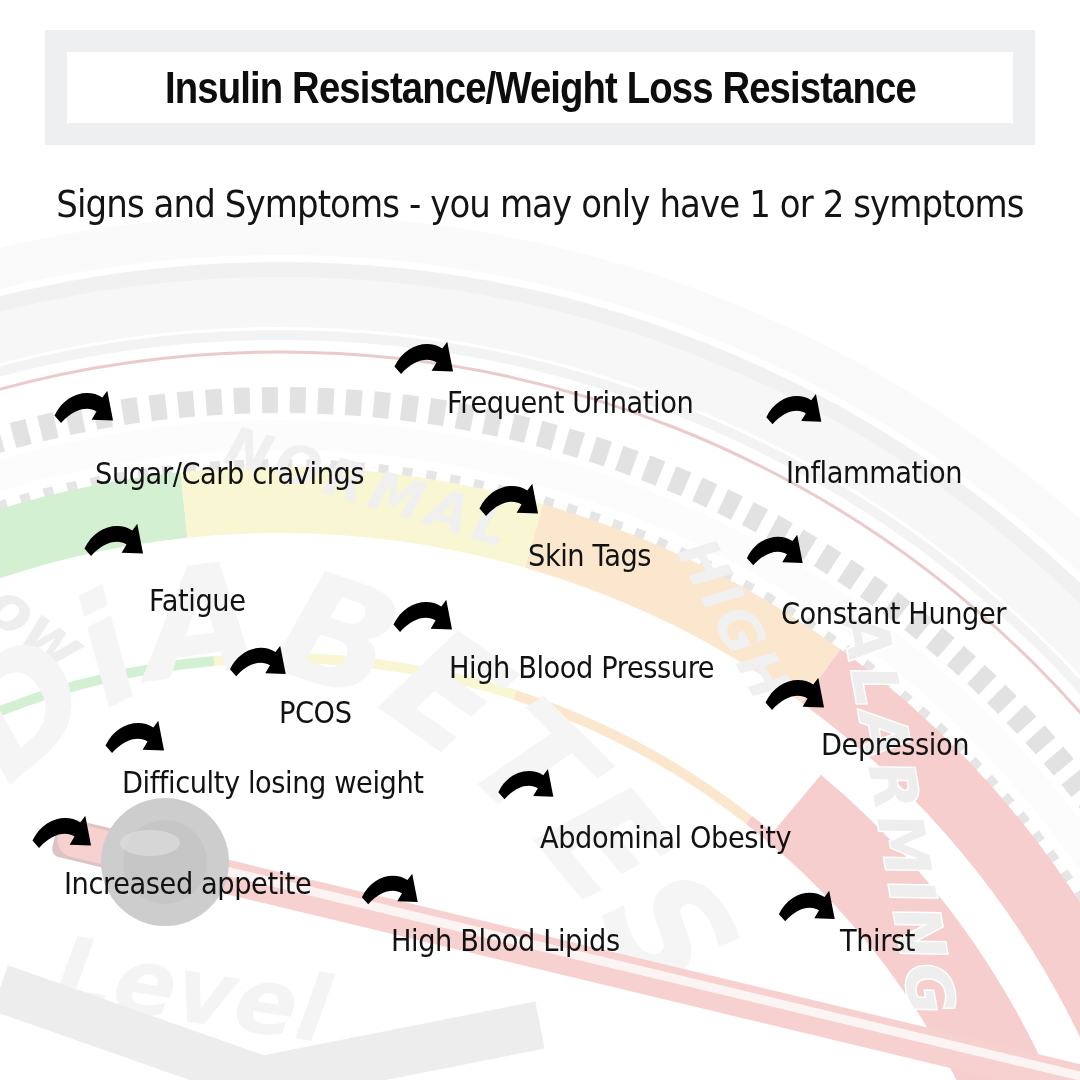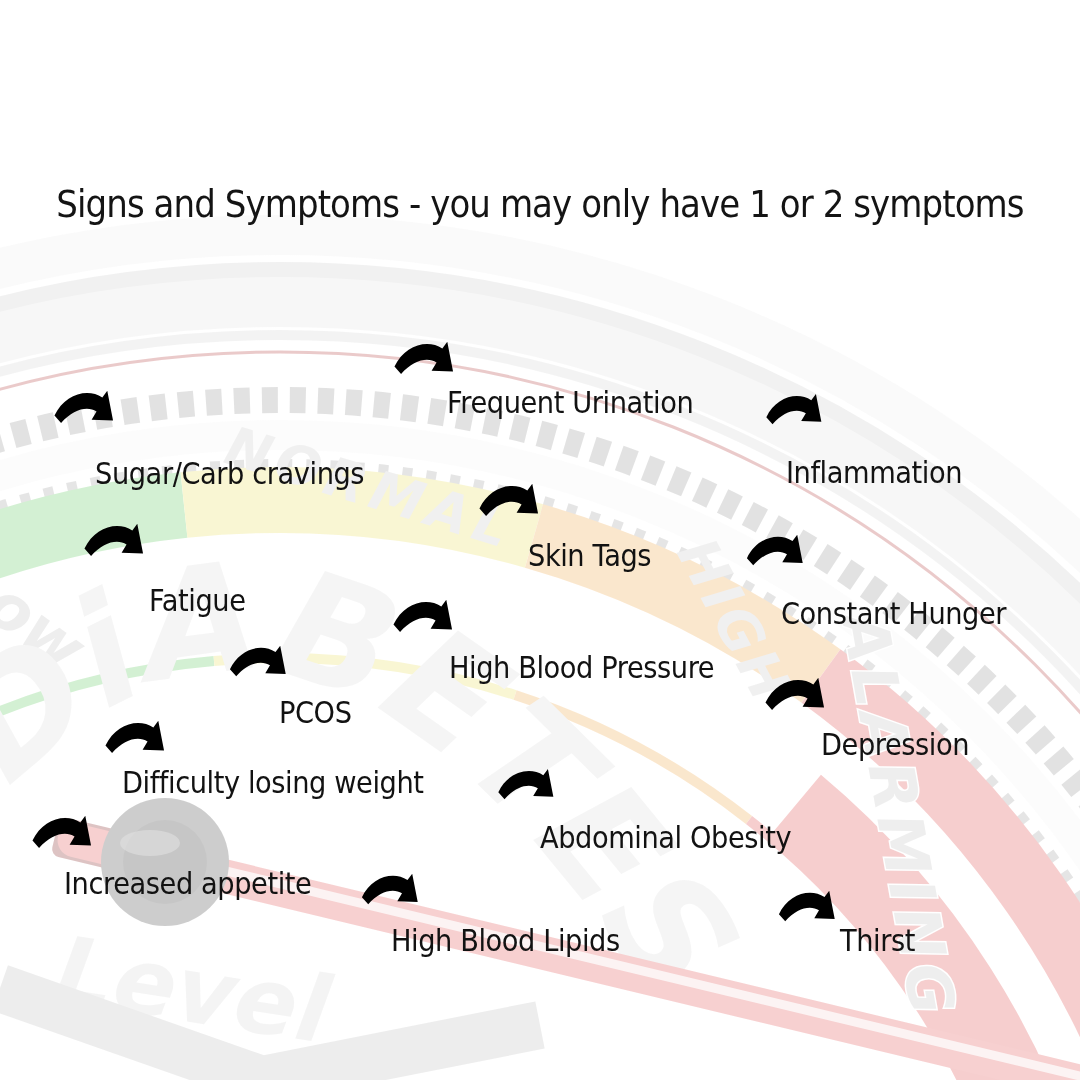--- a/index.html
+++ b/index.html
@@ -99,20 +99,25 @@
   </svg>
 
   <svg width="0" height="0" style="position:absolute" aria-hidden="true">
     <defs>
       <symbol id="swoosh-arrow" viewBox="0 0 80 56">
         <path d="M 3 36 C 15 10, 43 2, 61 14 L 67 6 L 74 42 L 48 41 L 54 31 C 43 24, 26 28, 11 45 Z"></path>
       </symbol>
     </defs>
   </svg>
 
+  <div class="title-frame">
+    <div class="title-box">
+      <h1 class="page-title">Insulin Resistance/Weight Loss Resistance</h1>
+    </div>
+  </div>
   <div class="subtitle">Signs and Symptoms - you may only have 1 or 2 symptoms</div>
 
   <svg class="arrow" style="left:52px;top:385px">
       <use href="#swoosh-arrow"></use>
     </svg>
   <svg class="arrow" style="left:392px;top:336px">
       <use href="#swoosh-arrow"></use>
     </svg>
   <svg class="arrow" style="left:764px;top:389px;width:62px;height:44px">
       <use href="#swoosh-arrow"></use>

